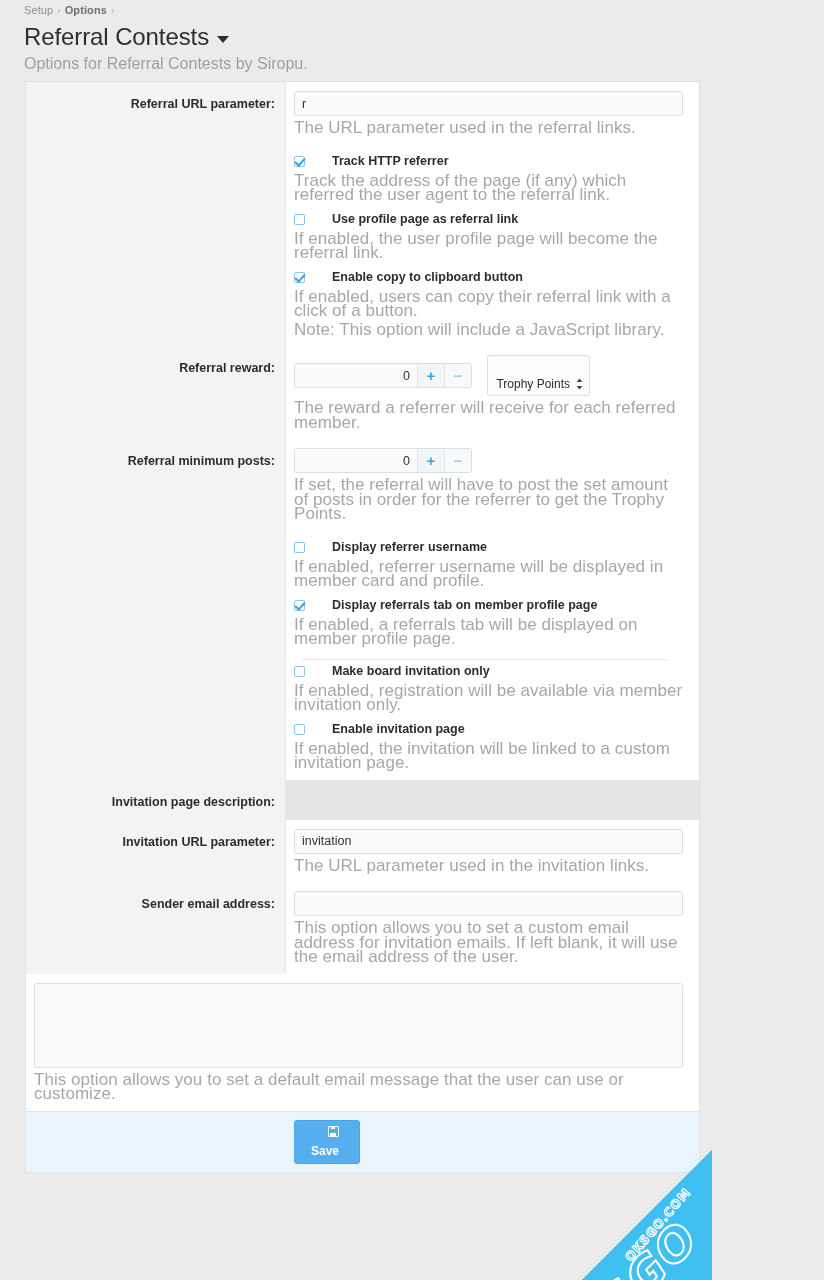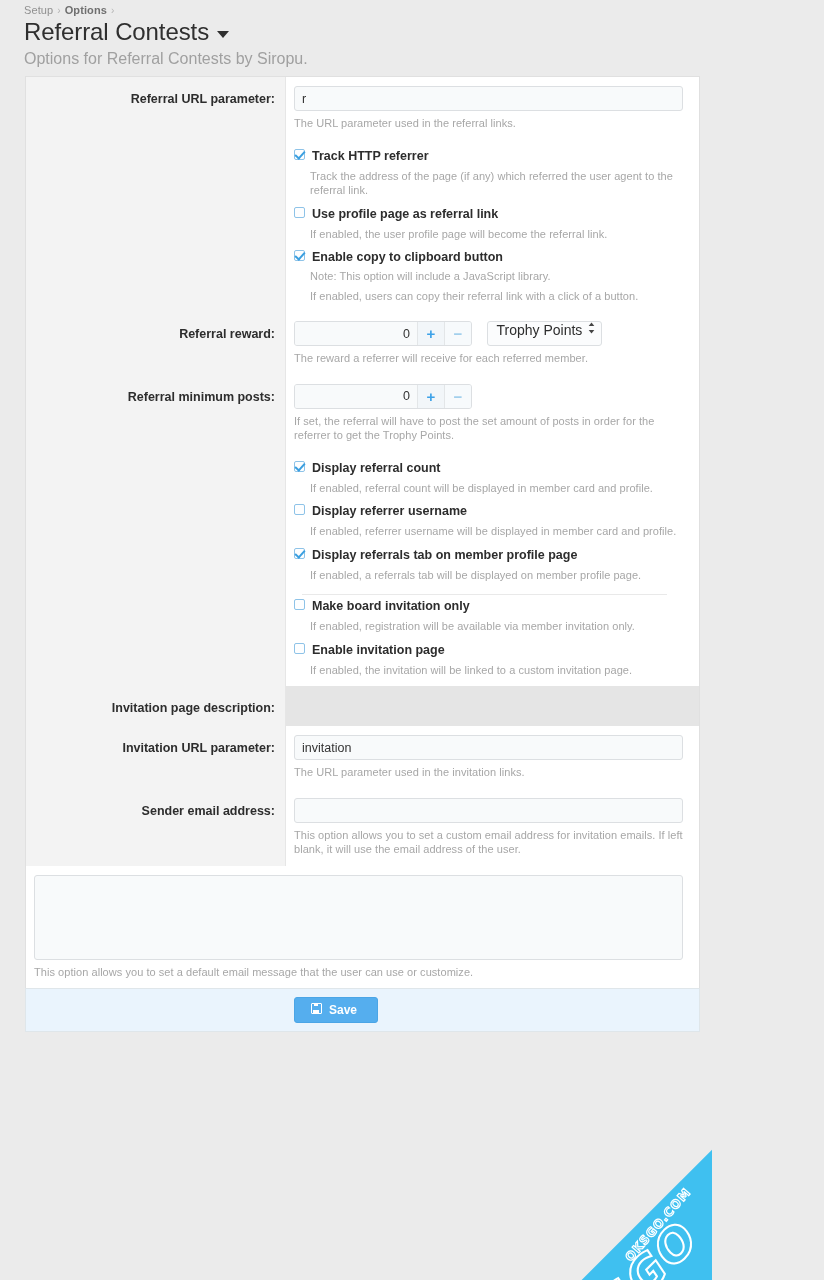--- a/index.html
+++ b/index.html
@@ -36,20 +36,21 @@
     font-weight: bold;
   }
   .breadcrumb .sep {
     color: #b5b5b5;
     margin: 0 4px;
     font-size: 10px;
   }
   .titleRow {
     display: flex;
     align-items: center;
+    margin-top: 5px;
   }
   h1.pageTitle {
     font-size: 24px;
     font-weight: normal;
     color: #2f2f2f;
     margin: 0;
     line-height: 28px;
     letter-spacing: -.1px;
   }
   .caret {
@@ -95,21 +96,21 @@
   }
   .rowLabel.blank { font-size: 0; }
   .rowBody {
     flex: 1;
     padding: 9px 16px 9px 8px;
     box-sizing: border-box;
     background: #fff;
   }
 
   .hint {
-    font-size: 11px;
+    font-size: 17px;
     color: #a7a7a7;
     line-height: 14.5px;
     margin-top: 5px;
     letter-spacing: .05px;
   }
   .hint.noTop { margin-top: 4px; }
 
   
   .textInput {
     display: block;
@@ -174,47 +175,49 @@
     font-size: 15px;
     line-height: 1;
     cursor: pointer;
     user-select: none;
   }
   .stepBtn.plus { color: #3da2e8; font-weight: bold; }
   .stepBtn.minus { color: #9ecdec; font-weight: bold; background: #f7fafc; }
 
   .selectBox {
     display: inline-flex;
-    align-items: flex-start;
+    align-items: center;
     vertical-align: middle;
     margin-left: 11px;
     height: 23px;
     border: 1px solid #dcdfe2;
     border-radius: 3px;
     background: #fbfcfd;
-    padding: 0 6px 0 8px;
-    font-size: 14px;
+    padding: 16px 6px 0 8px;
+    font-size: 12px;
     color: #2d2d2d;
     cursor: pointer;
   }
   .selectBox .updown {
     margin-left: 6px;
     font-size: 10px;
     line-height: 10px;
     color: #4a4a4a;
     display: flex;
     flex-direction: column;
   }
 
   
   .checkGroup { padding: 6px 16px 4px 8px; }
   .checkItem { padding: 4px 0 5px 0; }
   .checkItem:first-child { padding-top: 3px; }
   .checkLine {
     display: flex;
+    align-items: center;
+    gap: 20px;
   }
   .cbox {
     width: 11px;
     height: 11px;
     border: 1px solid #8ec3e8;
     border-radius: 2px;
     background: #fdfeff;
     box-sizing: border-box;
     position: relative;
     margin-right: 7px;
@@ -230,49 +233,50 @@
     border: solid #3a9fe0;
     border-width: 0 2px 2px 0;
     transform: rotate(42deg);
   }
   .cLabel {
     font-size: 12.5px;
     color: #2d2d2d;
     font-weight: bold;
     line-height: 15px;
   }
-  .checkItem .hint { margin-left: 16px; }
+  .checkItem .hint { margin-left: 0; }
 
   .divider {
     height: 1px;
     background: #e9e9e9;
     margin: 7px 16px 0 8px;
   }
 
   
   .formFooter {
     margin: 0 12px 0 25px;
     background: #eaf4fd;
     border: 1px solid #dfe6ea;
     padding: 8px 0 8px 268px;
     box-sizing: border-box;
   }
   .saveBtn {
     display: inline-flex;
-    align-items: flex-start;
+    align-items: flex-end;
     gap: 7px;
     background: #55aeee;
     border: 1px solid #4ba5e6;
     border-radius: 3px;
     color: #fff;
     font-size: 12px;
     font-weight: bold;
     padding: 5px 20px 5px 16px;
     cursor: pointer;
     line-height: 14px;
+    flex-direction: column;
   }
   .saveBtn .diskIcon {
     width: 11px; height: 11px;
     border: 1.5px solid #fff;
     border-radius: 1px;
     position: relative;
     box-sizing: border-box;
     flex: 0 0 auto;
   }
   .saveBtn .diskIcon::before {
@@ -376,22 +380,22 @@
             <span class="cLabel">Use profile page as referral link</span>
           </div>
           <div class="hint">If enabled, the user profile page will become the referral link.</div>
         </div>
 
         <div class="checkItem">
           <div class="checkLine">
             <span class="cbox on"></span>
             <span class="cLabel">Enable copy to clipboard button</span>
           </div>
+          <div class="hint">If enabled, users can copy their referral link with a click of a button.</div>
           <div class="hint noTop">Note: This option will include a JavaScript library.</div>
-          <div class="hint">If enabled, users can copy their referral link with a click of a button.</div>
         </div>
 
       </div>
     </div>
 
     <div class="formRow">
       <div class="rowLabel">Referral reward:</div>
       <div class="rowBody">
         <span class="stepper">
           <input class="num" type="text" value="0" style="">
@@ -420,27 +424,20 @@
           <span class="stepBtn minus">−</span>
         </span>
         <div class="hint">If set, the referral will have to post the set amount of posts in order for the referrer to get the Trophy Points.</div>
       </div>
     </div>
 
     <div class="formRow">
       <div class="rowLabel blank">&nbsp;</div>
       <div class="rowBody checkGroup">
 
-        <div class="checkItem">
-          <div class="checkLine">
-            <span class="cbox on"></span>
-            <span class="cLabel">Display referral count</span>
-          </div>
-          <div class="hint">If enabled, referral count will be displayed in member card and profile.</div>
-        </div>
 
         <div class="checkItem">
           <div class="checkLine">
             <span class="cbox"></span>
             <span class="cLabel">Display referrer username</span>
           </div>
           <div class="hint">If enabled, referrer username will be displayed in member card and profile.</div>
         </div>
 
         <div class="checkItem">

